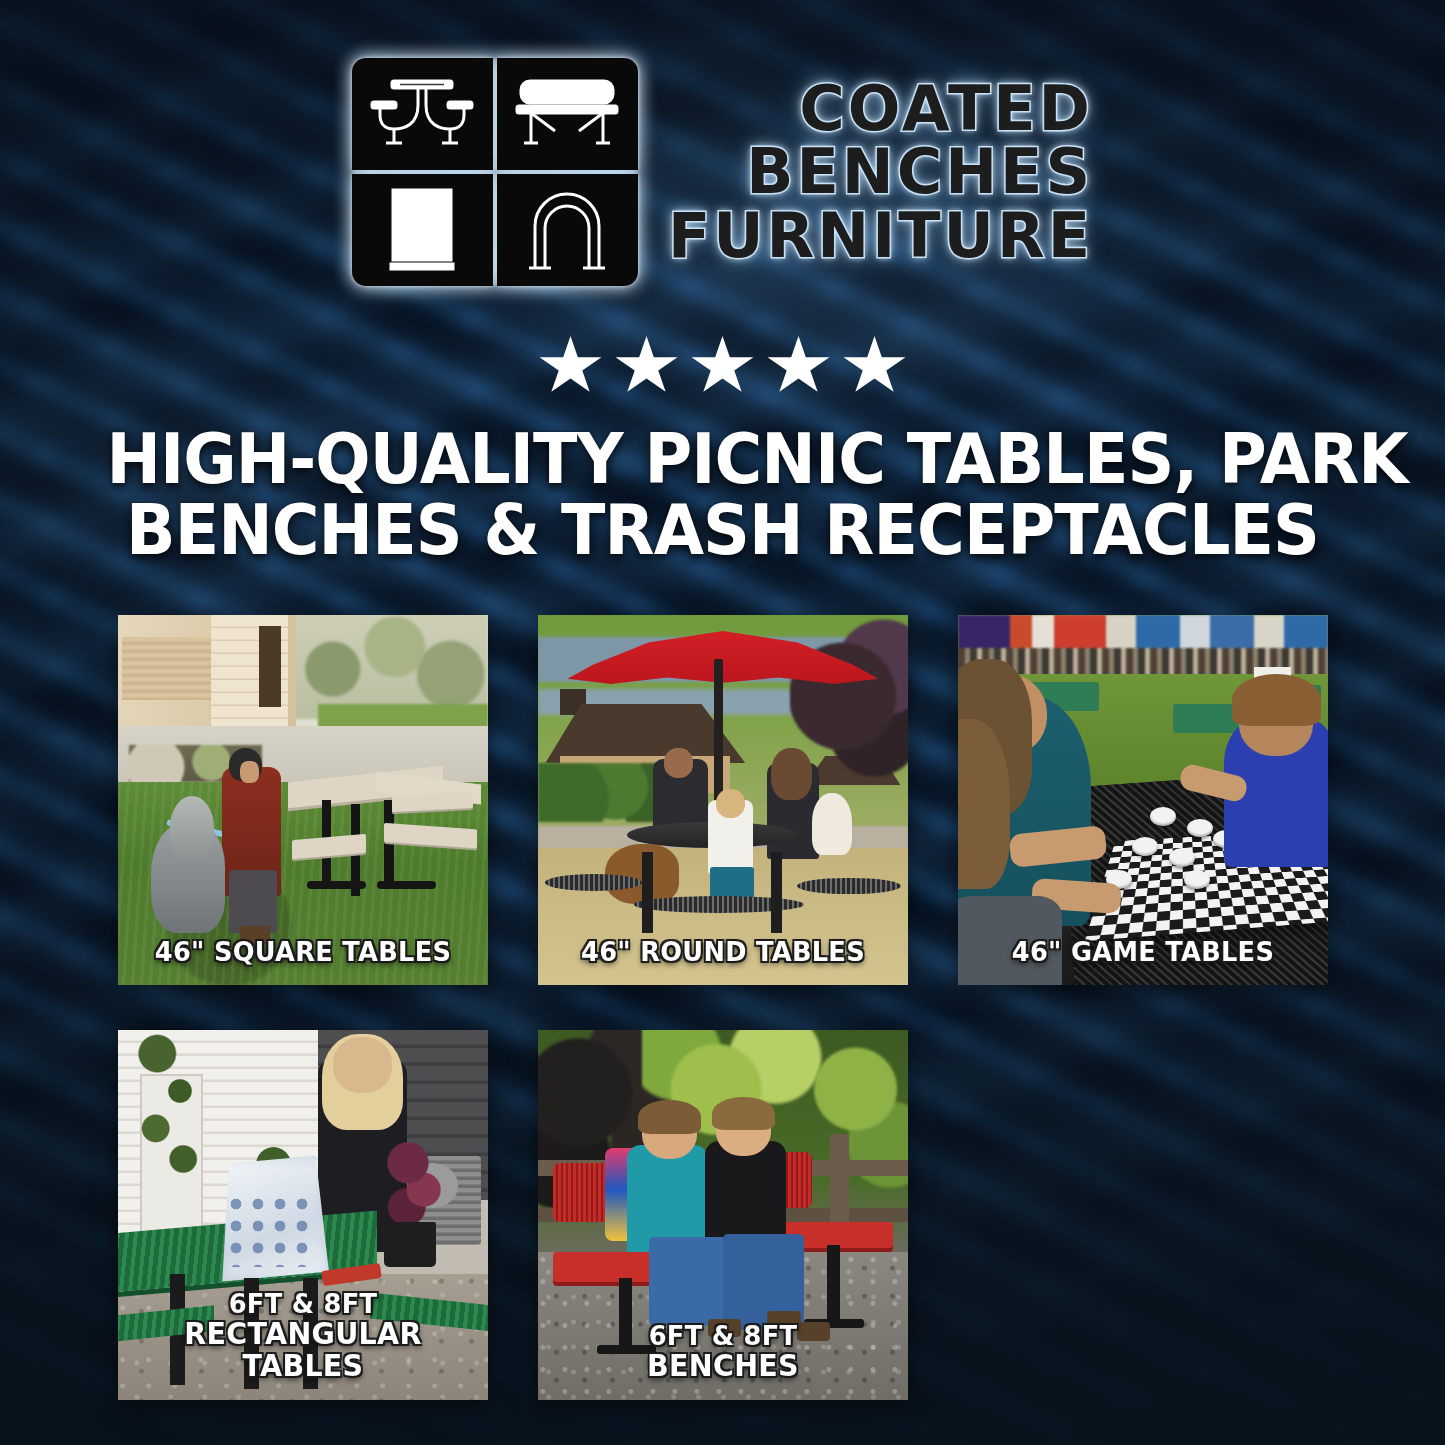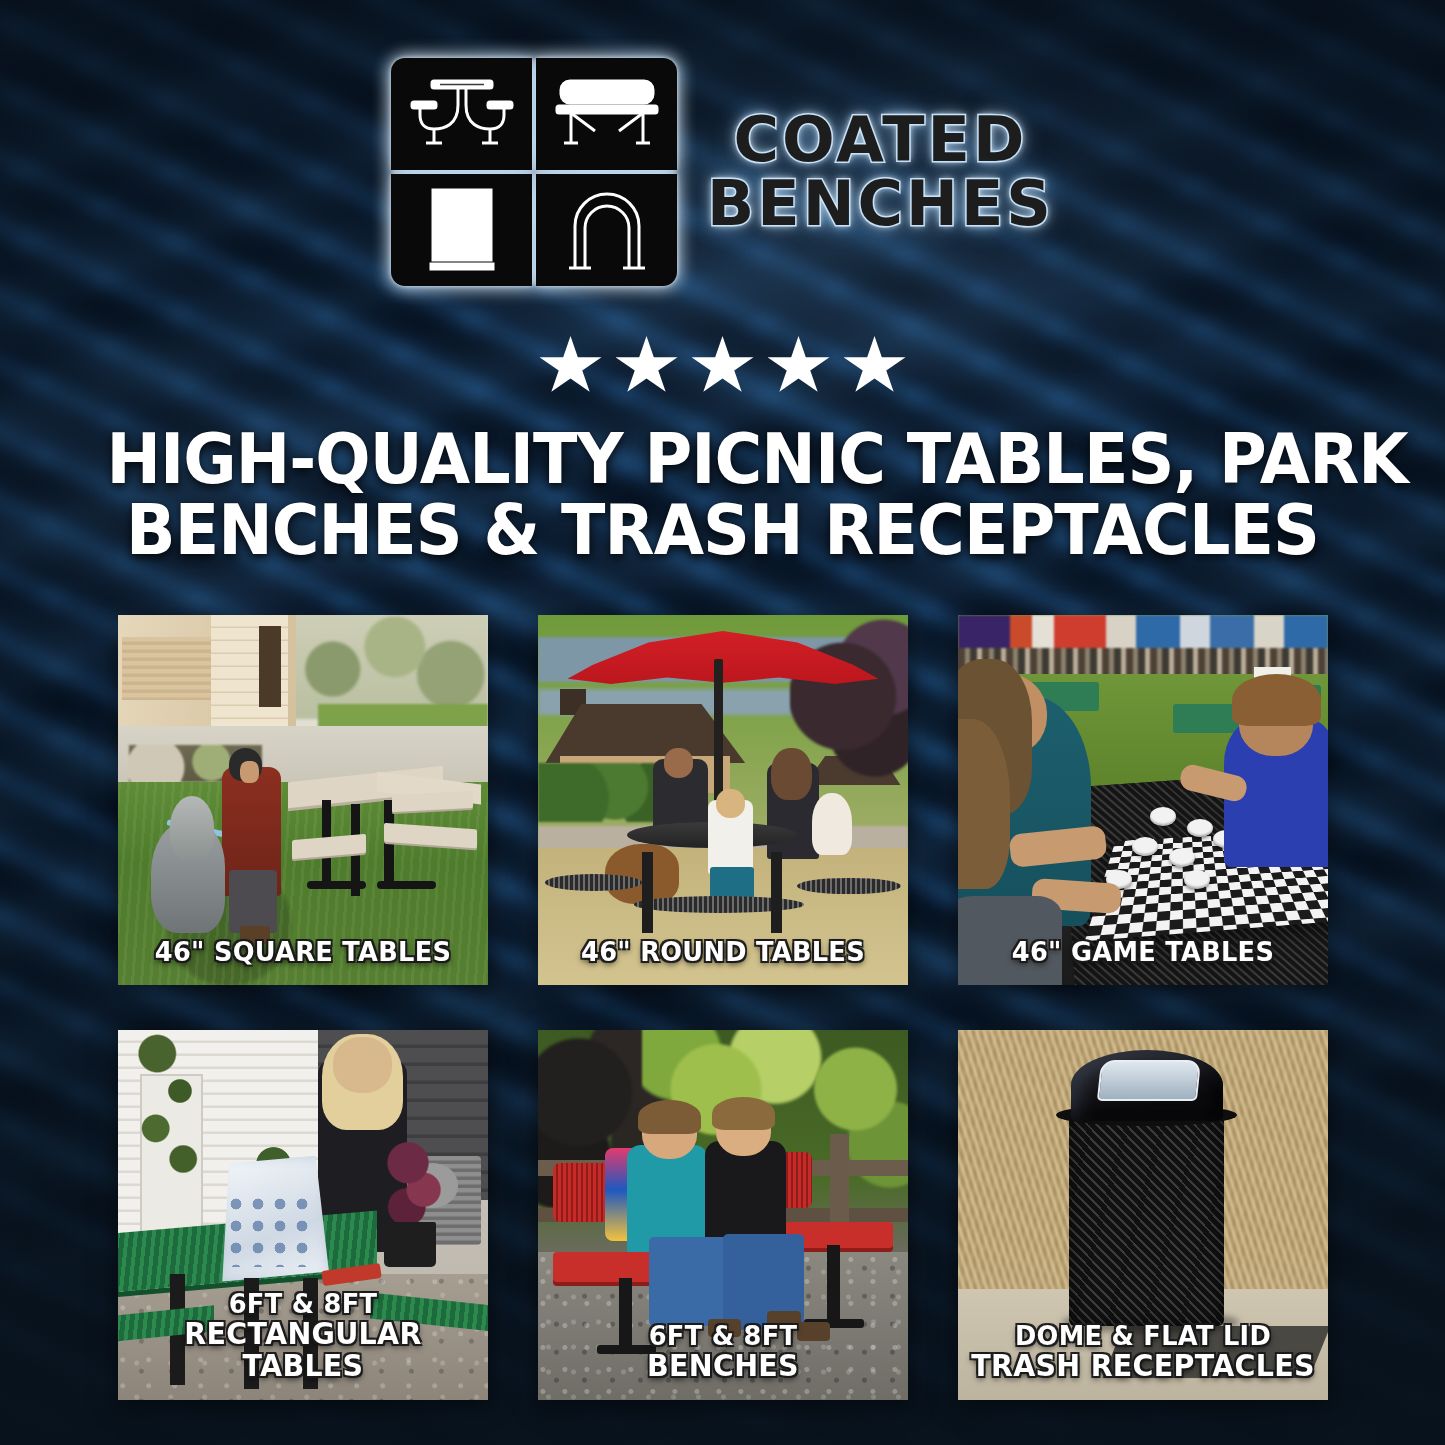--- a/index.html
+++ b/index.html
@@ -65,21 +65,21 @@
     filter:drop-shadow(0 0 9px rgba(190,225,255,.75)) drop-shadow(0 0 2px rgba(255,255,255,.9));
   }
   .logo-cell{background:#090909;display:flex;align-items:center;justify-content:center;}
   .logo-cell.tl{border-radius:14px 0 0 0;}
   .logo-cell.tr{border-radius:0 14px 0 0;}
   .logo-cell.bl{border-radius:0 0 0 14px;}
   .logo-cell.br{border-radius:0 0 14px 0;}
   .logo-cell svg{display:block;}
 
   .brand{
-    display:flex;flex-direction:column;align-items:center;justify-content:center;
+    display:flex;flex-direction:column;align-items:flex-end;justify-content:center;
     line-height:.93;
   }
   .brand-line{
     font-family:"DejaVu Sans", sans-serif;
     font-weight:700;
     font-size:62px;
     letter-spacing:3px;
     color:#1d1d1d;
     -webkit-text-stroke:3px #cfe4f6;
     paint-order:stroke fill;
@@ -445,20 +445,21 @@
             <path d="M24 84 V44 A22 22 0 0 1 68 44 V84"></path>
             <path d="M8 84 H30 M62 84 H84" stroke-width="3"></path>
           </svg>
         </div>
 
       </div>
 
       <div class="brand">
         <div class="brand-line">COATED</div>
         <div class="brand-line">BENCHES</div>
+        <div class="brand-line">FURNITURE</div>
       </div>
     </div>
 
     <div class="stars">
       <div class="star"></div>
       <div class="star"></div>
       <div class="star"></div>
       <div class="star"></div>
       <div class="star"></div>
     </div>
@@ -641,33 +642,16 @@
           <div class="t5-shoe" style="left:46%;top:78%;width:9%;height:5%;"></div>
           <div class="t5-shoe" style="left:62%;top:76%;width:9%;height:5%;"></div>
           <div class="t5-shoe" style="left:70%;top:79%;width:9%;height:5%;"></div>
         </div>
         <div class="cap">
           <span>6FT &amp; 8FT</span>
           <span class="l2">BENCHES</span>
         </div>
       </div>
 
-      <div class="tile">
-        <div class="scene">
-          <div class="t6-bg"></div>
-          <div class="t6-grass"></div>
-          <div class="t6-path"></div>
-          <div class="t6-pad"></div>
-          <div class="t6-shadow"></div>
-          <div class="t6-body"></div>
-          <div class="t6-rim"></div>
-          <div class="t6-dome"></div>
-          <div class="t6-open"></div>
-        </div>
-        <div class="cap">
-          <span>DOME &amp; FLAT LID</span>
-          <span class="l2">TRASH RECEPTACLES</span>
-        </div>
-      </div>
 
     </div>
   </div>
 </div>
 
 </body></html>

